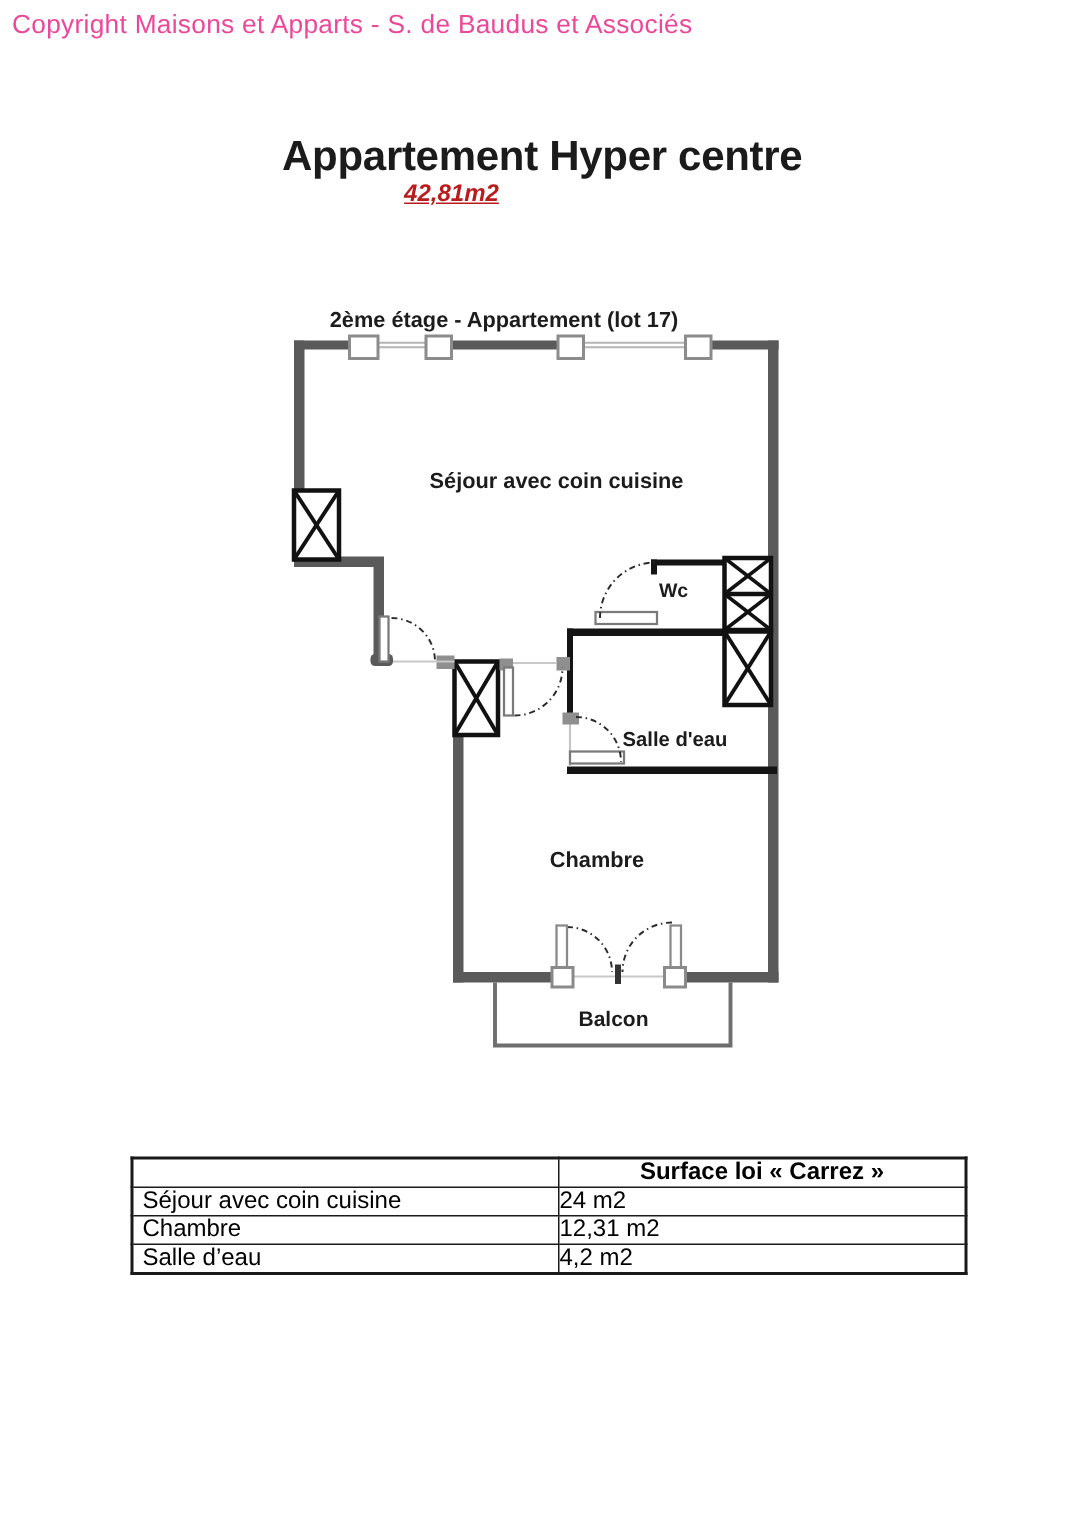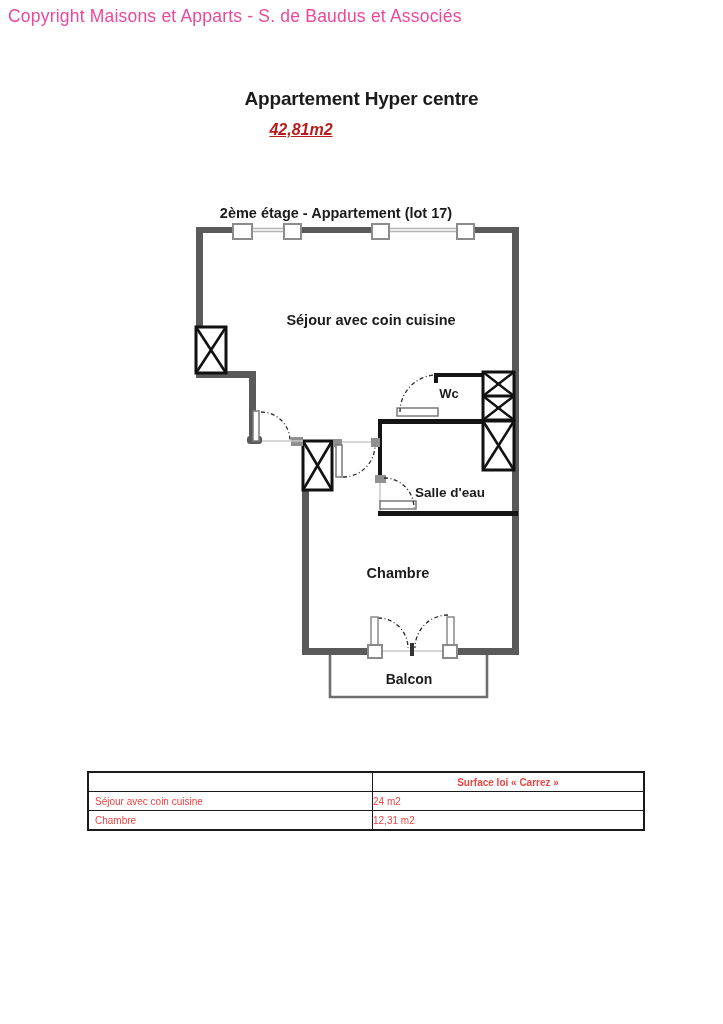--- a/index.html
+++ b/index.html
@@ -6,32 +6,32 @@
   body{
     width:723px;height:1024px;position:relative;background:#ffffff;
     font-family:"Liberation Sans", sans-serif;color:#1c1c1c;overflow:hidden;
   }
   .watermark{
     position:absolute;left:8px;top:6px;font-size:17.5px;color:#ec4899;
     letter-spacing:.2px;white-space:nowrap;
   }
   .title{
     position:absolute;left:0;top:88px;width:723px;text-align:center;
-    font-size:19px;font-weight:bold;color:#1b1b1b;letter-spacing:-.2px;
+    font-size:28px;font-weight:bold;color:#1b1b1b;letter-spacing:-.2px;
   }
   .subtitle{
     position:absolute;left:0;top:121px;width:602px;text-align:center;
     font-size:16px;font-style:italic;font-weight:600;text-decoration:underline;
     color:#b91c1c;
   }
   .plan-svg{position:absolute;left:180px;top:195px;width:350px;height:520px;}
   .plan-svg text{font-family:"Liberation Sans", sans-serif;font-weight:bold;fill:#1c1c1c;}
   .surface-table{
     position:absolute;left:87px;top:771px;width:547px;border-collapse:collapse;
-    table-layout:fixed;font-size:10px;color:#ef4444;
+    table-layout:fixed;font-size:16px;color:#000000;
     border:2px solid #1a1a1a;
     padding-left:41px;
   }
   .surface-table td{
     border:1px solid #1a1a1a;height:18px;padding:0 0 0 6px;vertical-align:middle;
   }
   .surface-table td.val{ text-align:left;padding:0; }
   .surface-table td.hdr{ text-align:center;font-weight:bold;padding:0; }
   .col-label{width:277px;} .col-value{width:270px;}
 </style>
@@ -163,14 +163,18 @@
       <td class="col-value hdr">Surface loi « Carrez »</td>
     </tr>
     <tr>
       <td>Séjour avec coin cuisine</td>
       <td class="val">24 m2</td>
     </tr>
     <tr>
       <td>Chambre</td>
       <td class="val">12,31 m2</td>
     </tr>
+    <tr>
+      <td>Salle d’eau</td>
+      <td class="val">4,2 m2</td>
+    </tr>
   </tbody>
 </table>
 
 </body></html>

